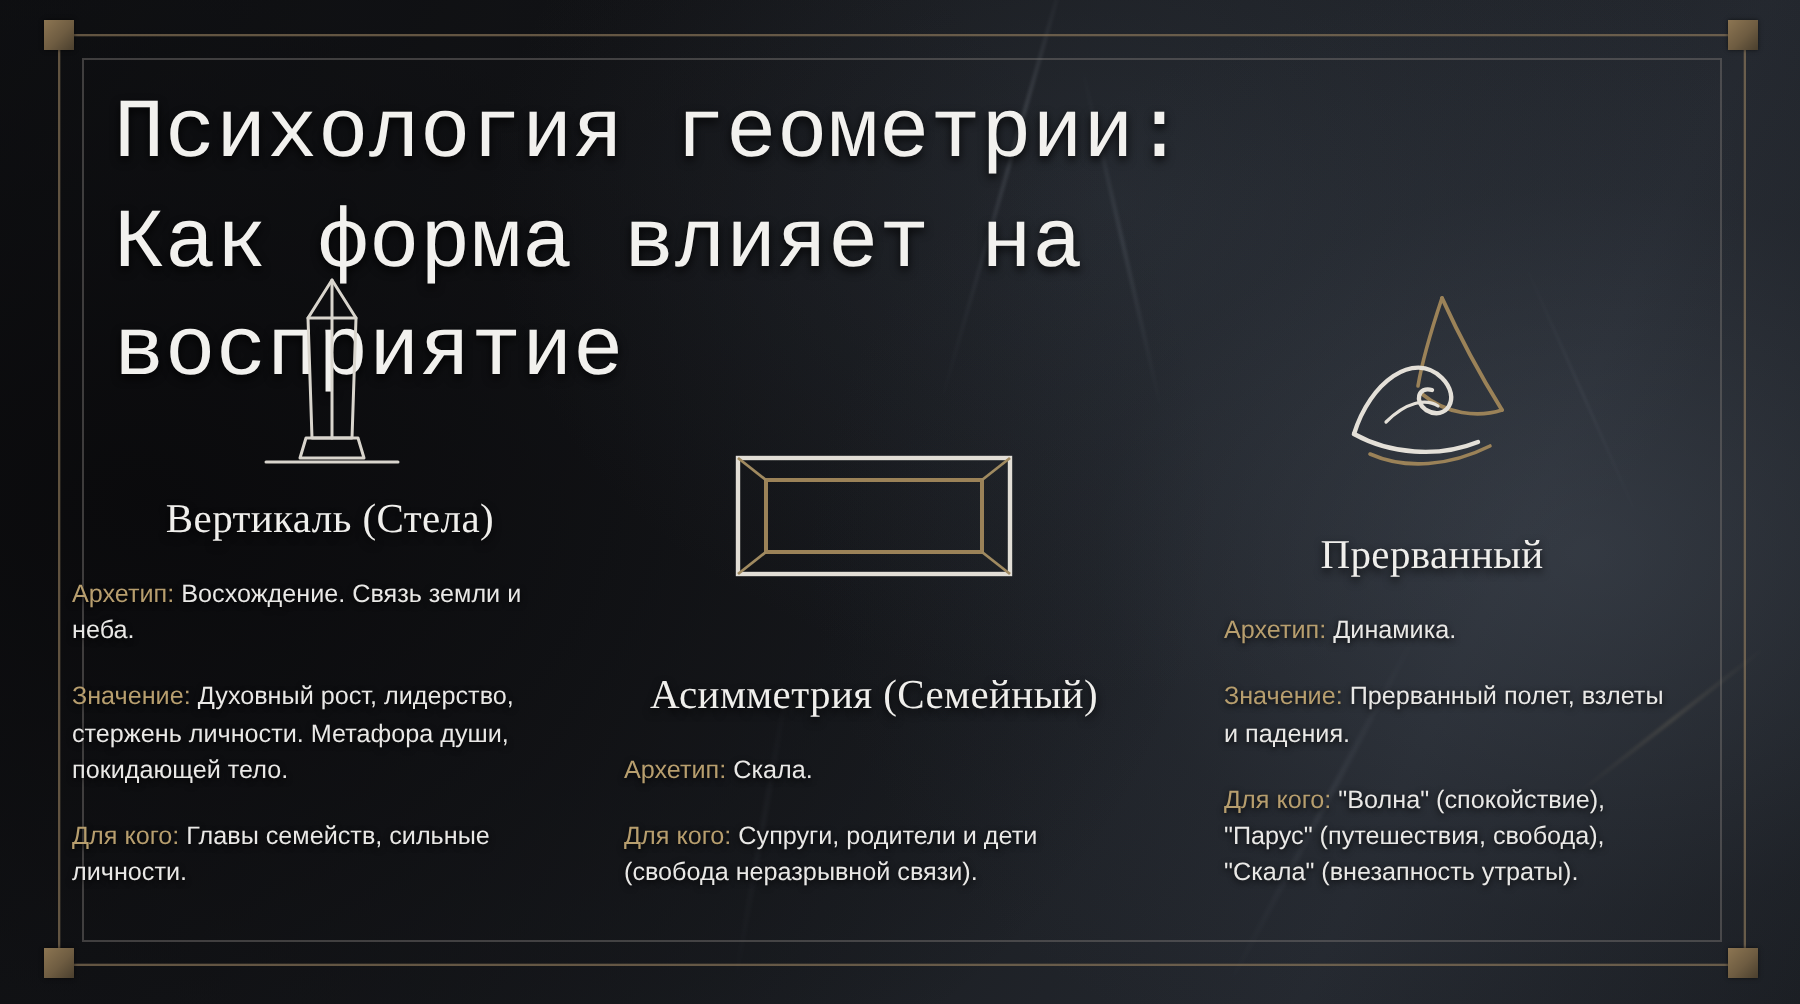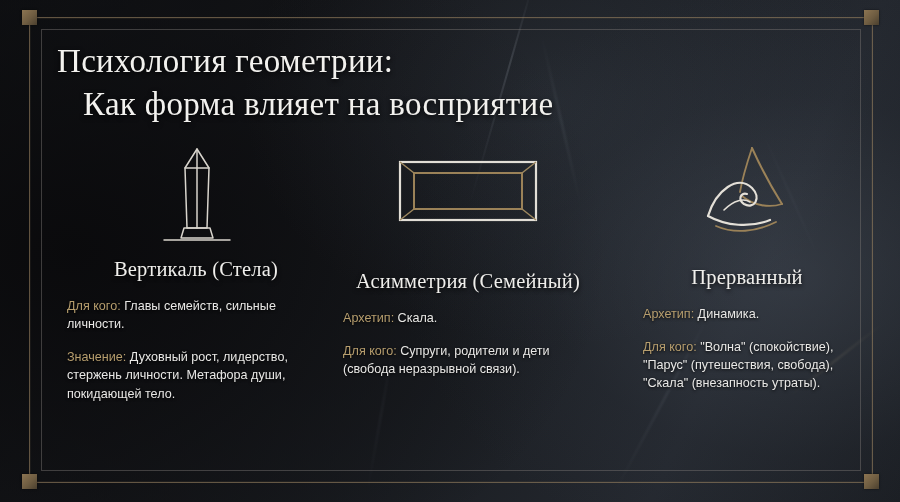--- a/index.html
+++ b/index.html
@@ -51,29 +51,29 @@
     background:linear-gradient(135deg,#8c7552 0%,#6e5c41 55%,#4a3f2e 100%);
     box-shadow:0 0 2px rgba(0,0,0,.6);}
   .cnr.tl{left:22px;top:10px;}
   .cnr.tr{left:864px;top:10px;}
   .cnr.bl{left:22px;top:474px;}
   .cnr.br{left:864px;top:474px;}
 
   
   .title{
     position:absolute;left:57px;top:40px;width:720px;
-    font-family:Liberation Serif, serif;
-    font-size:33px;line-height:1.30;color:#f2f1ee;
+    font-family:Liberation Mono, monospace;
+    font-size:42px;line-height:1.30;color:#f2f1ee;
     letter-spacing:.3px;
     text-shadow:0 2px 5px rgba(0,0,0,.85);
   }
-  .title .l2{display:block;margin-left:26px;}
-
-  
-  .cols{position:absolute;left:61px;top:130px;width:812px;height:330px;display:flex;}
+  .title .l2{display:block;}
+
+  
+  .cols{position:absolute;left:30px;top:130px;width:812px;height:330px;display:flex;align-items:flex-end;}
   .col{width:270px;position:relative;padding:0 8px 0 0;box-sizing:border-box;}
   .col2{padding-left:12px;}
   .col3{padding-left:14px;}
 
   .iconwrap{height:120px;display:flex;align-items:flex-end;justify-content:center;}
   .col1 .iconwrap{justify-content:center;padding-left:10px;}
   .col2 .iconwrap{align-items:center;padding-bottom:12px;}
   .col3 .iconwrap{align-items:center;padding-bottom:8px;padding-left:22px;}
 
   .chead{
@@ -132,24 +132,27 @@
             <path d="M55 9 L55 88"></path>
             <path d="M43 28 L67 28"></path>
             <path d="M42 88 L68 88 L71 98 L39 98 Z"></path>
             <path d="M22 100 L88 100"></path>
           </g>
         </svg>
       </div>
       <div class="chead">Вертикаль (Стела)</div>
       <div class="blocks">
         <div class="blk">
+          <span class="lab">Архетип:</span><span> Восхождение. Связь земли и неба.</span>
+        </div>
+        <div class="blk">
+          <span class="lab">Значение:</span><span> Духовный рост, лидерство, стержень личности. Метафора души, покидающей тело.</span>
+        </div>
+        <div class="blk">
           <span class="lab">Для кого:</span><span> Главы семейств, сильные личности.</span>
-        </div>
-        <div class="blk">
-          <span class="lab">Значение:</span><span> Духовный рост, лидерство, стержень личности. Метафора души, покидающей тело.</span>
         </div>
       </div>
     </div>
 
     <div class="col col2">
       <div class="iconwrap">
         <svg width="148" height="84" viewBox="0 0 148 84" aria-hidden="true">
           <rect x="6" y="14" width="136" height="58" fill="none" stroke="#e2ded6" stroke-width="2.2"></rect>
           <rect x="20" y="25" width="108" height="36" fill="none" stroke="#9b8258" stroke-width="2"></rect>
           <g stroke="#a08a60" stroke-width="1.4">
@@ -184,19 +187,22 @@
             <path d="M34 70 C 44 60, 54 58, 60 62" stroke="#e4e0d8" stroke-width="1.6"></path>
           </g>
         </svg>
       </div>
       <div class="chead">Прерванный</div>
       <div class="blocks">
         <div class="blk">
           <span class="lab">Архетип:</span><span> Динамика.</span>
         </div>
         <div class="blk">
+          <span class="lab">Значение:</span><span> Прерванный полет, взлеты и падения.</span>
+        </div>
+        <div class="blk">
           <span class="lab">Для кого:</span><span> "Волна" (спокойствие), "Парус" (путешествия, свобода), "Скала" (внезапность утраты).</span>
         </div>
       </div>
     </div>
 
   </div>
 </div>
 
 </body></html>

